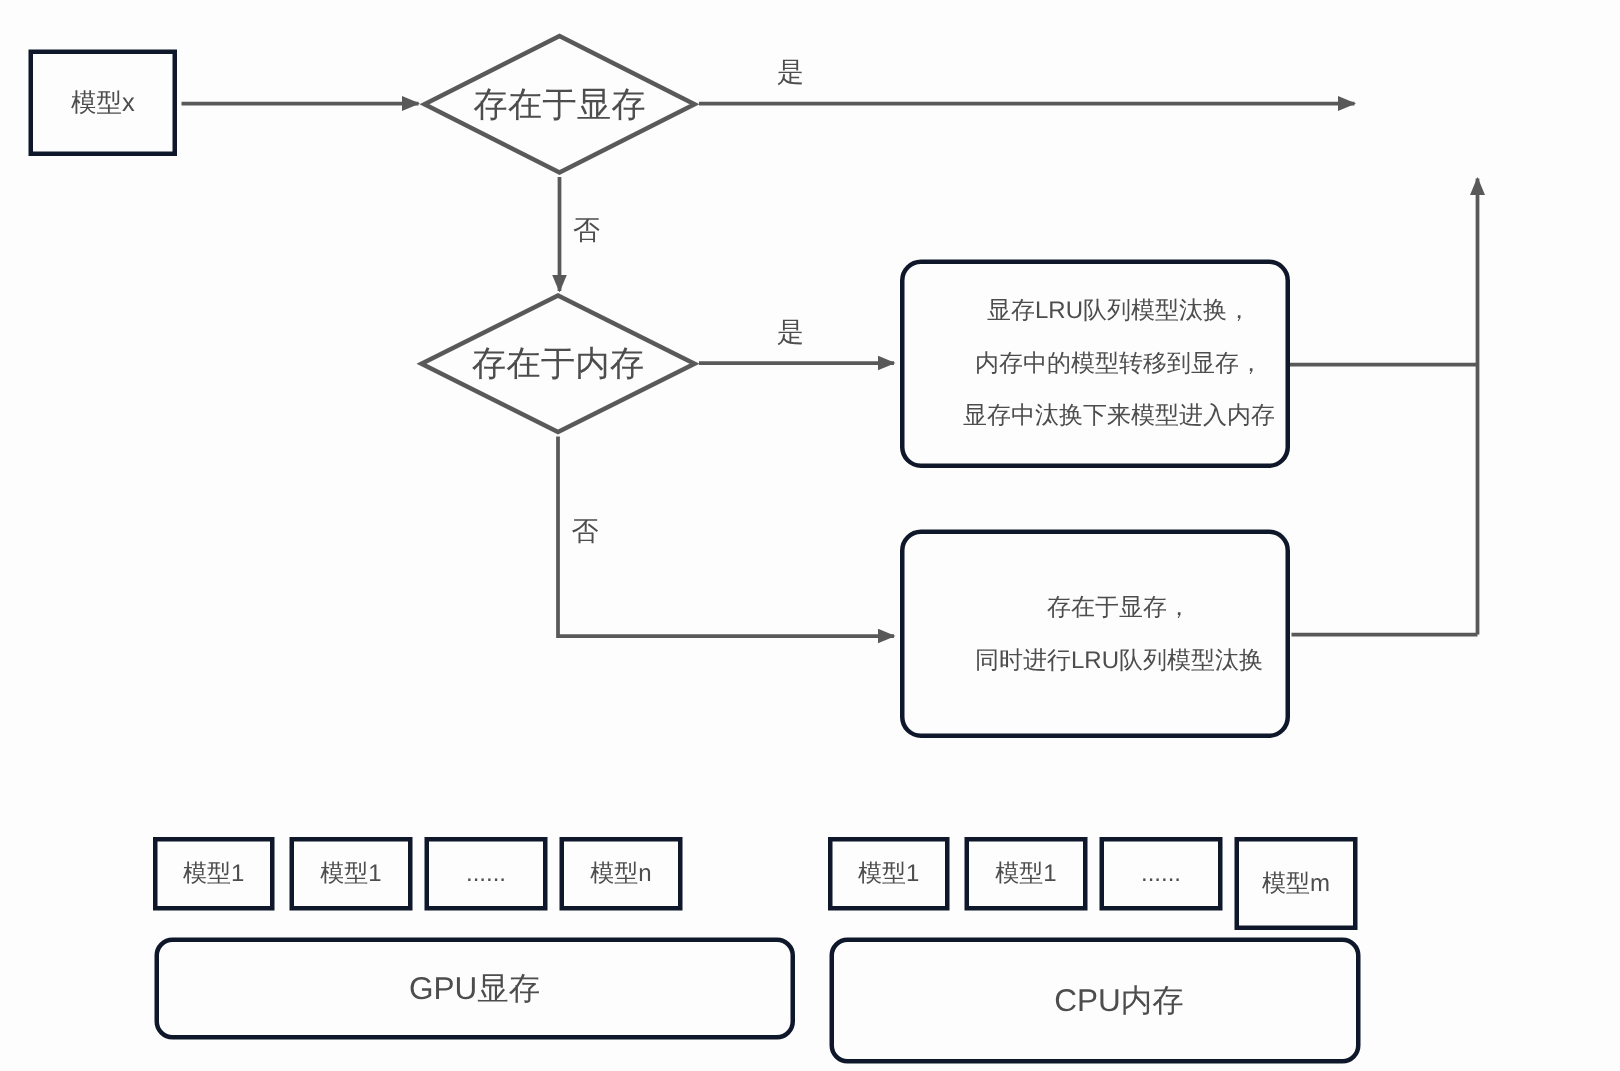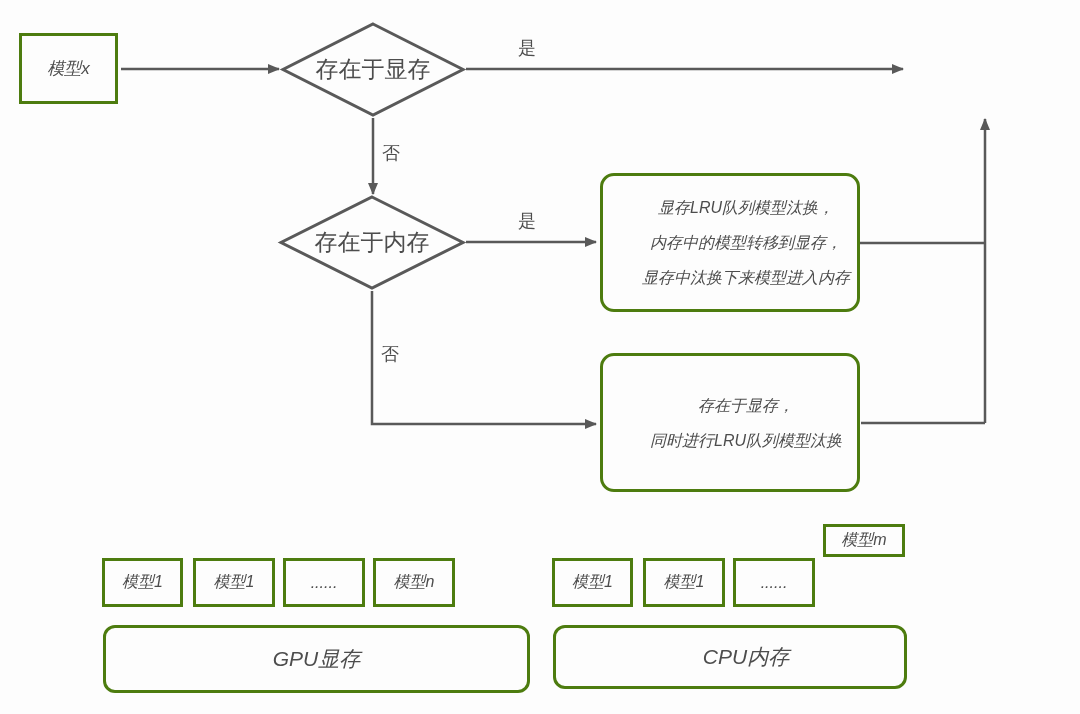--- a/index.html
+++ b/index.html
@@ -17,27 +17,26 @@
     overflow: hidden;
   }
   .layer {
     position: absolute;
     inset: 0;
   }
   svg.layer { pointer-events: none; }
   .node {
     position: absolute;
     box-sizing: border-box;
-    border: 3px solid #4d7c0f;
+    border: 3px solid #0f172a;
     display: flex;
     align-items: center;
     justify-content: center;
     text-align: center;
     background: transparent;
-    font-style: italic;
   }
   .rect      { border-radius: 0; }
   .rounded   { border-radius: 12px; }
   .process   { border-radius: 14px; flex-direction: column; padding-left: 32px; }
   .process .pline { line-height: 35px; font-size: 16px; white-space: nowrap; }
   .node-label { font-size: 17px; }
   .slot      { font-size: 16px; }
   .mem-title { font-size: 21px; }
   .dtext {
     position: absolute;
@@ -123,21 +122,21 @@
 
     <div class="node rect slot" style="left:552px; top:558px; width:81px; height:49px;">
       <span>模型1</span>
     </div>
     <div class="node rect slot" style="left:643px; top:558px; width:82px; height:49px;">
       <span>模型1</span>
     </div>
     <div class="node rect slot" style="left:733px; top:558px; width:82px; height:49px;">
       <span>......</span>
     </div>
-    <div class="node rect slot" style="left:823px; top:524px; width:82px; height:33px;text-align:right;">
+    <div class="node rect slot" style="left:823px; top:558px; width:82px; height:62px;text-align:right;">
       <span>模型m</span>
     </div>
-    <div class="node rounded" style="left:553px; top:625px; width:354px; height:64px;padding-left:32px;">
+    <div class="node rounded" style="left:553px; top:625px; width:354px; height:84px;padding-left:32px;">
       <span class="mem-title">CPU内存</span>
     </div>
 
   </div>
 </div>
 
 </body></html>

